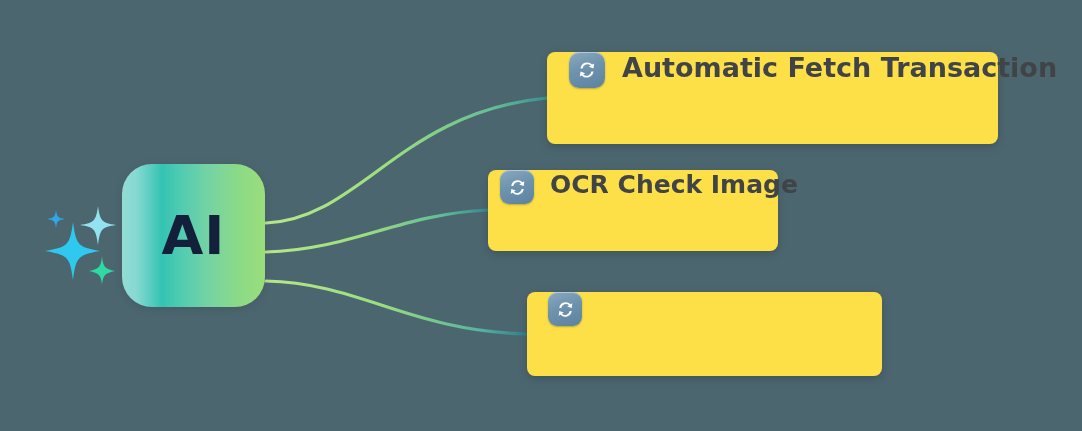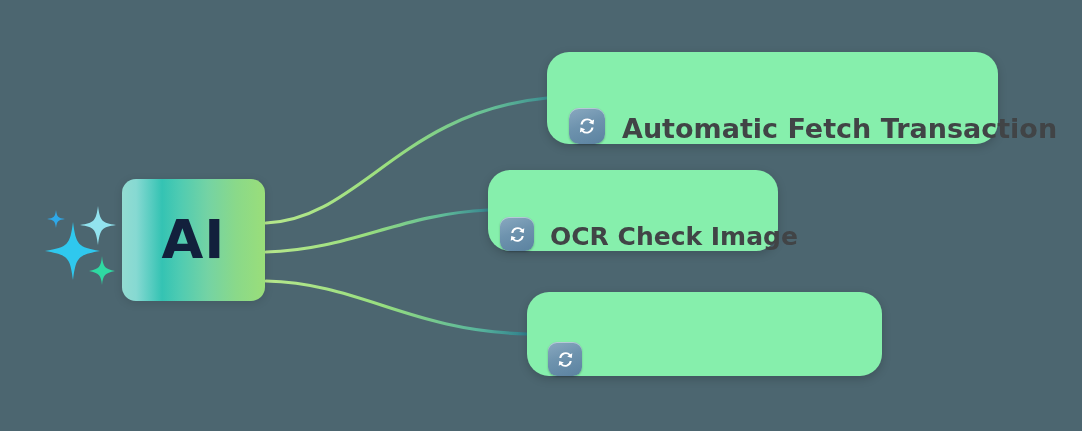--- a/index.html
+++ b/index.html
@@ -31,24 +31,24 @@
     left: 40px;
     top: 200px;
     width: 78px;
     height: 86px;
   }
 
   
   #ai-node {
     position: absolute;
     left: 122px;
-    top: 179px;
+    top: 164px;
     width: 143px;
-    height: 122px;
-    border-radius: 14px;
+    height: 143px;
+    border-radius: 30px;
     background: linear-gradient(90deg,
         #93dcd2 0%,
         #86d9d2 10%,
         #34c3b3 28%,
         #4ecbb2 40%,
         #74d3a4 60%,
         #8ad989 80%,
         #9ade7a 100%);
     box-shadow: 0 2px 10px rgba(0,0,0,0.12);
     display: flex;
@@ -60,25 +60,25 @@
     font-weight: 700;
     letter-spacing: 1px;
     color: #12203c;
     font-family: "DejaVu Sans", sans-serif;
     line-height: 1;
   }
 
   
   .card {
     position: absolute;
-    background: #86efac;
-    border-radius: 22px;
+    background: #fde047;
+    border-radius: 8px;
     box-shadow: 0 3px 10px rgba(0,0,0,0.18);
     display: flex;
-    align-items: flex-end;
+    align-items: flex-start;
     box-sizing: border-box;
   }
   .card .card-label {
     color: #414446;
     font-weight: 600;
     font-family: "DejaVu Sans", sans-serif;
     white-space: nowrap;
   }
 
   #card-fetch     { left: 547px; top: 52px;  width: 451px; height: 92px;  padding-left: 22px; }

